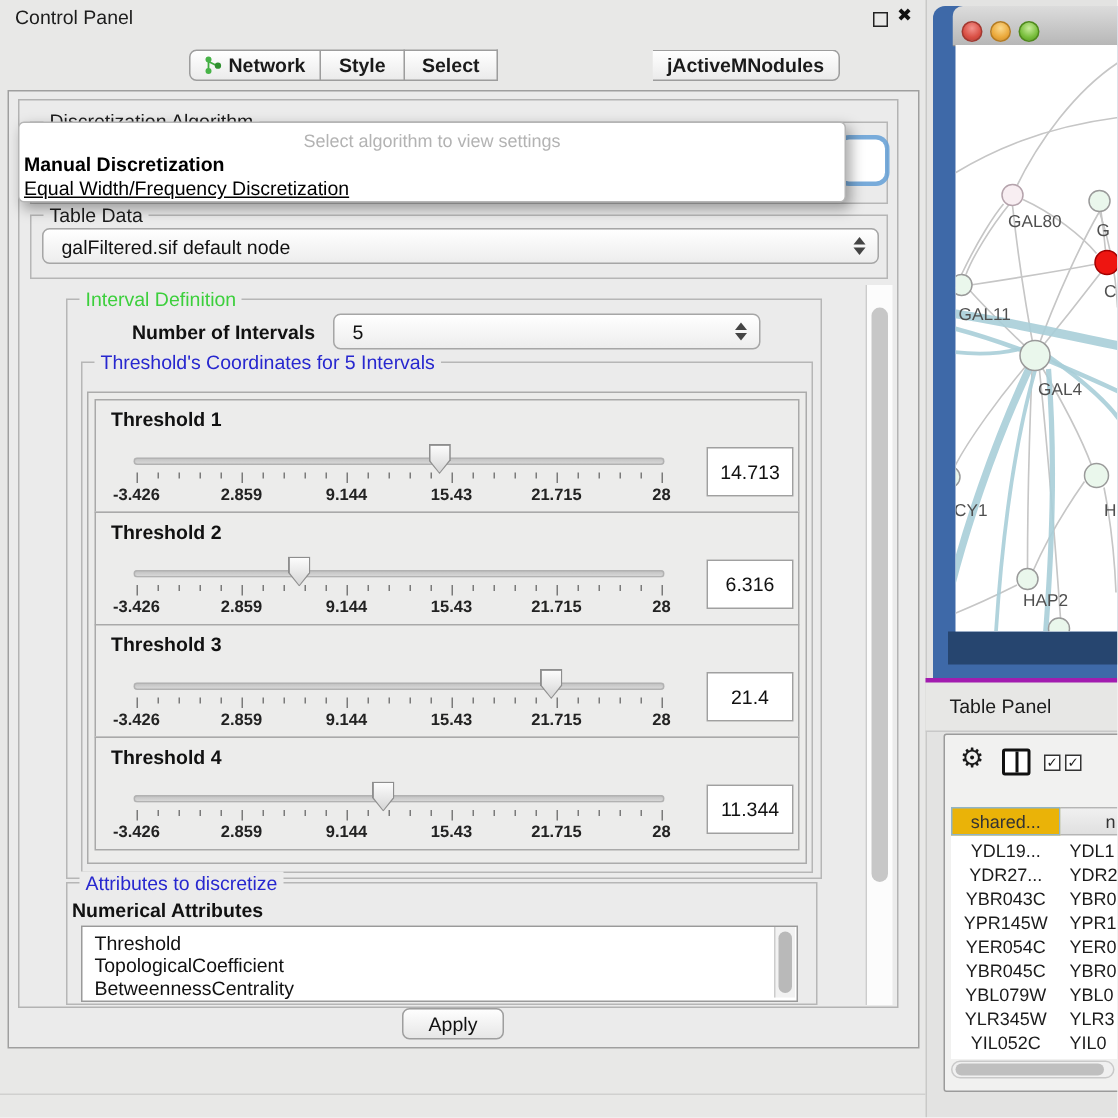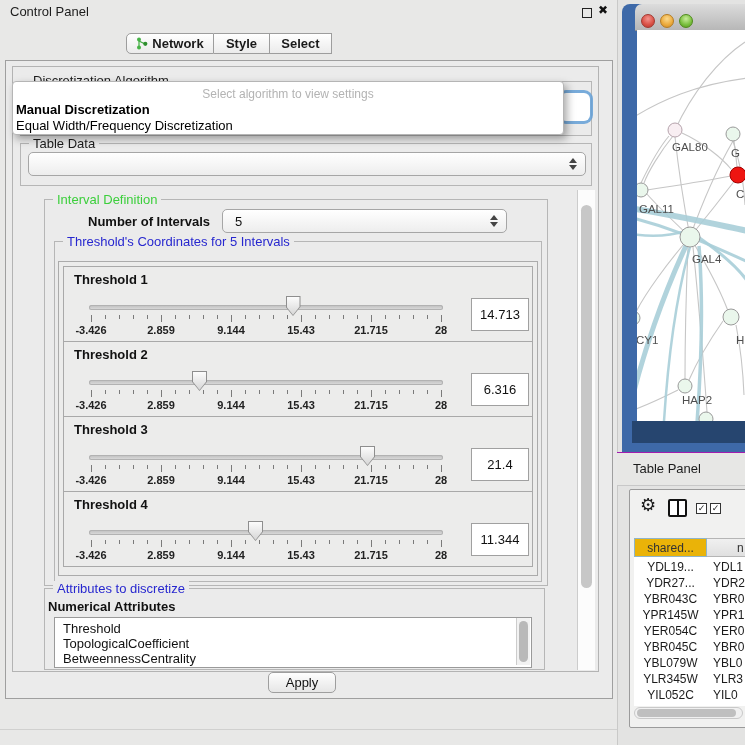--- a/index.html
+++ b/index.html
@@ -33,21 +33,21 @@
   .spin{position:absolute;right:8px;top:50%;transform:translateY(-50%);display:flex;flex-direction:column;align-items:center;}
   .spin .up{width:0;height:0;border-left:4px solid transparent;border-right:4px solid transparent;border-bottom:5px solid #444;margin-bottom:2px;}
   .spin .dn{width:0;height:0;border-left:4px solid transparent;border-right:4px solid transparent;border-top:5px solid #444;}
   
   #alg-focus-ring{position:absolute;left:560px;top:93px;width:30px;height:28px;background:#fff;border-radius:6px;
                   box-shadow:0 0 0 3px rgba(100,160,215,.85);z-index:5;}
   #alg-popup{position:absolute;left:12px;top:81px;width:550px;height:52px;background:#fff;border:1px solid #b5b5b5;
              border-radius:4px;box-shadow:3px 4px 9px rgba(0,0,0,.35);z-index:10;}
   #alg-popup .prompt{position:absolute;left:0;right:0;top:5px;text-align:center;font-size:12px;color:#b3b3b3;}
   #alg-popup .opt1{position:absolute;left:3px;top:20px;font-size:13px;font-weight:bold;color:#000;}
-  #alg-popup .opt2{position:absolute;left:3px;top:36px;font-size:13px;color:#000;}
+  #alg-popup .opt2{position:absolute;left:3px;top:36px;font-size:13px;color:#000;text-decoration:underline;}
   
   .vsb-track{position:absolute;background:#fcfcfc;border-left:1px solid #cccccc;}
   .vsb-thumb{position:absolute;background:#c7c7c7;border-radius:6px;}
   
   #th-stack{position:absolute;left:58px;top:261px;width:478px;height:313px;border:1px solid #ababab;background:#ececeb;}
   .th-row{position:absolute;left:4px;width:468px;height:74px;border:1px solid #a9a9a9;background:#ececeb;}
   .th-label{position:absolute;left:10px;top:5px;font-size:13px;font-weight:bold;color:#111;}
   .sl-track{position:absolute;left:25px;top:38px;width:354px;height:5px;border-radius:3px;
             background:linear-gradient(#bdbdbd,#dedede);box-shadow:inset 0 0 0 1px #b2b2b2;}
   .tick{position:absolute;top:48px;width:1px;height:4px;background:#7a7a7a;}
@@ -68,21 +68,21 @@
   #bottabs{position:absolute;left:140px;top:703px;height:21px;display:flex;}
   
   #net-frame{position:absolute;left:622px;top:4px;width:123px;height:448px;background:#3e69a8;border-radius:8px 0 0 0;}
   #net-titlebar{position:absolute;left:635px;top:4px;width:110px;height:26px;background:linear-gradient(#dcdcdc,#b7b7b7);
                 border-bottom:1px solid #8f8f8f;border-radius:7px 0 0 0;}
   .tl{position:absolute;top:10px;width:14px;height:14px;border-radius:50%;}
   #net-shadow{position:absolute;left:632px;top:421px;width:113px;height:22px;background:#26456f;}
   #net-canvas{position:absolute;left:637px;top:30px;width:108px;height:391px;background:#fff;overflow:hidden;}
   
   #tp-bar{position:absolute;left:617px;top:452px;width:128px;height:32px;background:#e7e7e5;
-          border-top:1px solid #a21caf;border-bottom:1px solid #c8c8c8;}
+          border-top:3px solid #a21caf;border-bottom:1px solid #c8c8c8;}
   #tp-title{position:absolute;left:16px;top:8px;font-size:13px;color:#1c1c1c;}
   #tp-panel{position:absolute;left:629px;top:489px;width:116px;height:237px;border:1px solid #9b9b9b;border-radius:2px;background:#f1f1f0;}
   #tp-gear{position:absolute;left:10px;top:6px;font-size:18px;line-height:18px;color:#1a1a1a;}
   #tp-colicon{position:absolute;left:38px;top:9px;width:15px;height:14px;border:2px solid #111;border-radius:2px;background:#fff;}
   #tp-colicon i{position:absolute;left:50%;top:0;bottom:0;width:2px;background:#111;display:block;transform:translateX(-50%);}
   .cbx{position:absolute;top:13px;width:9px;height:9px;border:1.5px solid #333;background:#fff;font-size:9px;line-height:9px;
        font-weight:bold;color:#222;text-align:center;}
   #tp-table{position:absolute;left:4px;top:48px;width:111px;height:168px;background:#fff;overflow:hidden;}
   .hcell{position:absolute;top:0;height:19px;box-sizing:border-box;font-size:12px;color:#333;line-height:19px;}
   #hcell1{left:0;width:73px;background:#eab308;border:1px solid #8fb4c8;text-align:center;}
@@ -111,40 +111,42 @@
           <line x1="3" y1="3" x2="3" y2="11" stroke="#3faa3f" stroke-width="1.2"></line>
           <line x1="3" y1="4" x2="9" y2="7" stroke="#3faa3f" stroke-width="1.2"></line>
           <circle cx="3" cy="2.6" r="2" fill="#47b347"></circle>
             <circle cx="3" cy="10.4" r="2" fill="#47b347"></circle>
             <circle cx="9.3" cy="6.8" r="2.1" fill="#2f8f2f"></circle>
         </svg><span>Network</span>
       </div>
       <div class="seg" style="width:56px"><span>Style</span></div>
       <div class="seg" style="width:62px"><span>Select</span></div>
       <div class="seg active" style="width:103px"><span>Cyni Toolbox</span></div>
+      <div class="seg" style="width:125px"><span>jActiveMNodules</span></div>
     </div>
 
     <div id="content-outer"></div>
     <div id="content-inner"></div>
 
     <div class="group" style="left:20px;top:81px;width:570px;height:53px;">
       <div class="group-label" style="top:-9px">Discretization Algorithm</div>
     </div>
     <div id="alg-focus-ring"></div>
 
     <div id="alg-popup">
       <div class="prompt">Select algorithm to view settings</div>
       <div class="opt1">Manual Discretization</div>
       <div class="opt2">Equal Width/Frequency Discretization</div>
     </div>
 
     <div class="group" style="left:20px;top:143px;width:570px;height:41px;">
       <div class="group-label">Table Data</div>
     </div>
     <div class="combo" style="left:28px;top:152px;width:558px;height:24px;">
+      <span class="cv" style="line-height:23px">galFiltered.sif default node</span>
       <span class="spin">
           <i class="up"></i>
           <i class="dn"></i>
         </span>
     </div>
 
     <div class="group" style="left:44px;top:199px;width:502px;height:385px;">
       <div class="group-label green">Interval Definition</div>
     </div>
     <div class="abs" style="left:88px;top:214px;font-size:13px;font-weight:bold;color:#111;text-align:right;">Number of Intervals</div>

